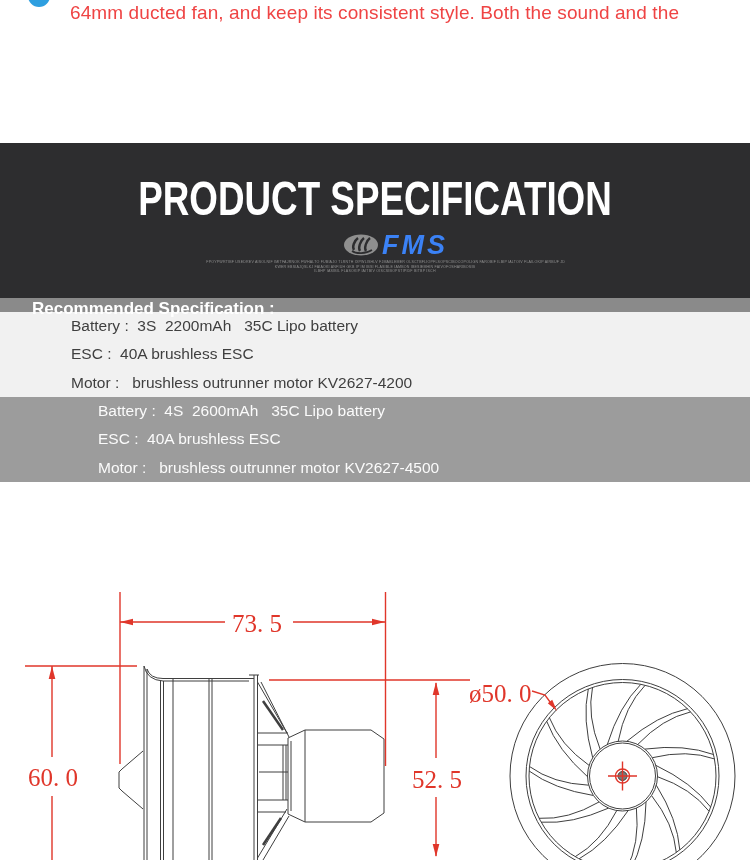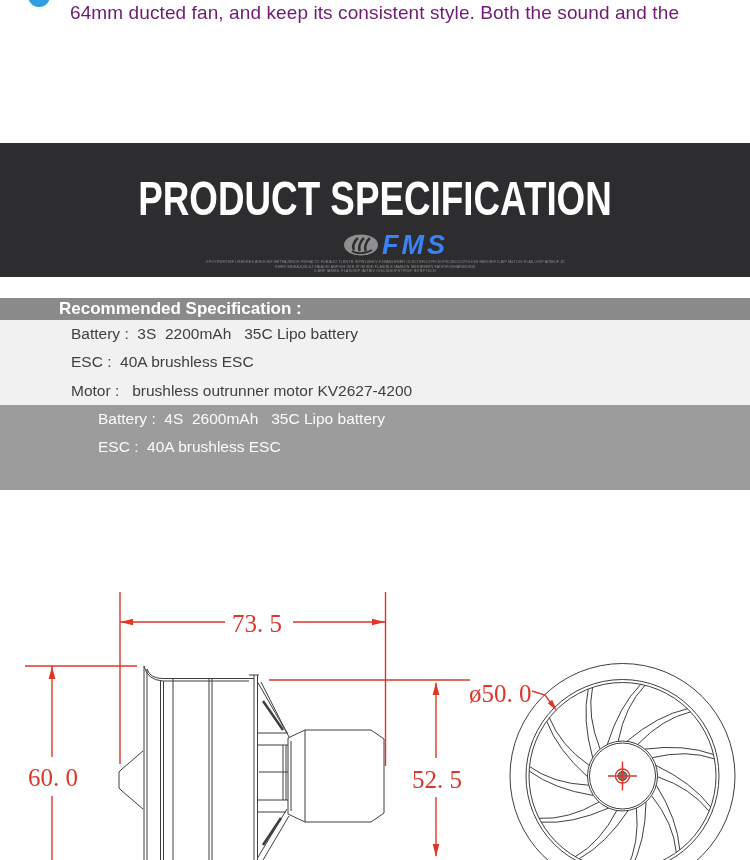--- a/index.html
+++ b/index.html
@@ -1,40 +1,40 @@
 <!DOCTYPE html>
 <html><head>
 <meta charset="utf-8">
 <style>
   html,body{margin:0;padding:0;background:#fff;}
   .page{position:relative;width:750px;height:860px;overflow:hidden;background:#ffffff;
         font-family:"Liberation Sans",sans-serif;}
 
   
   .bullet{position:absolute;left:28px;top:-15px;width:22px;height:22px;border-radius:50%;background:#2e9fe0;}
-  .intro-line{position:absolute;left:70px;color:#701a75;font-size:19px;letter-spacing:0.1px;white-space:pre;}
+  .intro-line{position:absolute;left:70px;color:#ef4444;font-size:19px;letter-spacing:0.1px;white-space:pre;}
   .intro-line.l1{top:2px;}
   .intro-line.l2{top:34px;}
 
   
-  .banner{position:absolute;left:0;top:143px;width:750px;height:134px;background:#2d2d2f;overflow:hidden;}
+  .banner{position:absolute;left:0;top:143px;width:750px;height:155px;background:#2d2d2f;overflow:hidden;}
   .banner-title{position:absolute;left:0;top:176px;width:750px;text-align:center;color:#ffffff;
       font-size:40px;font-weight:900;letter-spacing:0px;
       transform:scale(0.92,1.22);transform-origin:50% 50%;white-space:pre;}
   .banner .banner-title{top:33px;}
   .logo-row{position:absolute;left:0;top:90px;width:750px;height:24px;display:flex;align-items:center;justify-content:center;margin-left:20px;}
   .logo-text{font-style:italic;font-weight:900;font-size:27px;letter-spacing:3px;color:#3b82f6;
       font-family:Liberation Sans, sans-serif;line-height:20px;}
   .fineprint{position:absolute;left:0;top:117px;width:750px;text-align:center;color:#8f8f8f;
       font-size:8px;line-height:10px;letter-spacing:0.4px;transform:scale(0.45);transform-origin:50% 0;white-space:nowrap;}
 
   
   .spec{position:absolute;left:0;top:298px;width:750px;}
-  .spec-header{height:22px;line-height:22px;background:#8a8a8a;color:#ffffff;font-weight:bold;
-      font-size:17px;padding-left:59px;white-space:pre;}
+  .spec-header{height:14px;line-height:22px;background:#8a8a8a;color:#ffffff;font-weight:bold;
+      font-size:17px;padding-left:32px;white-space:pre;}
   .spec-block-light{background:#f1f1f1;height:85px;}
   .spec-block-dark{background:#9c9c9c;height:85px;}
   .spec-row{height:28.3px;line-height:28.3px;padding-left:71px;font-size:15.5px;white-space:pre;}
   .spec-block-light .spec-row{color:#3f3f3f;}
   .spec-block-dark .spec-row{color:#fbfbfb;margin-left:27px;}
 
   
   .drawing{position:absolute;left:0;top:490px;}
   .dim-text{font-family:"Liberation Serif",serif;fill:#e0362a;font-size:25px;}
 </style>
@@ -68,20 +68,21 @@
   <div class="spec">
     <div class="spec-header">Recommended Specification :</div>
     <div class="spec-block-light">
       <div class="spec-row">Battery :  3S  2200mAh   35C Lipo battery</div>
       <div class="spec-row">ESC :  40A brushless ESC</div>
       <div class="spec-row">Motor :   brushless outrunner motor KV2627-4200</div>
     </div>
     <div class="spec-block-dark">
       <div class="spec-row">Battery :  4S  2600mAh   35C Lipo battery</div>
       <div class="spec-row">ESC :  40A brushless ESC</div>
+      <div class="spec-row">Motor :   brushless outrunner motor KV2627-4500</div>
     </div>
   </div>
 
   <svg class="drawing" width="750" height="370" viewBox="0 490 750 370">
 
     <g stroke="#3f3f3f" stroke-width="1" fill="none">
 
       <path d="M144,666 V860 M147,669 V860"></path>
       <path d="M144,666 Q147,680 163,681 M147,669 Q150,678.5 163,678.5"></path>
       <path d="M160.5,681 V860 M163.5,681 V860 M173,678.5 V860 M209,678.5 V860 M212,678.5 V860"></path>

